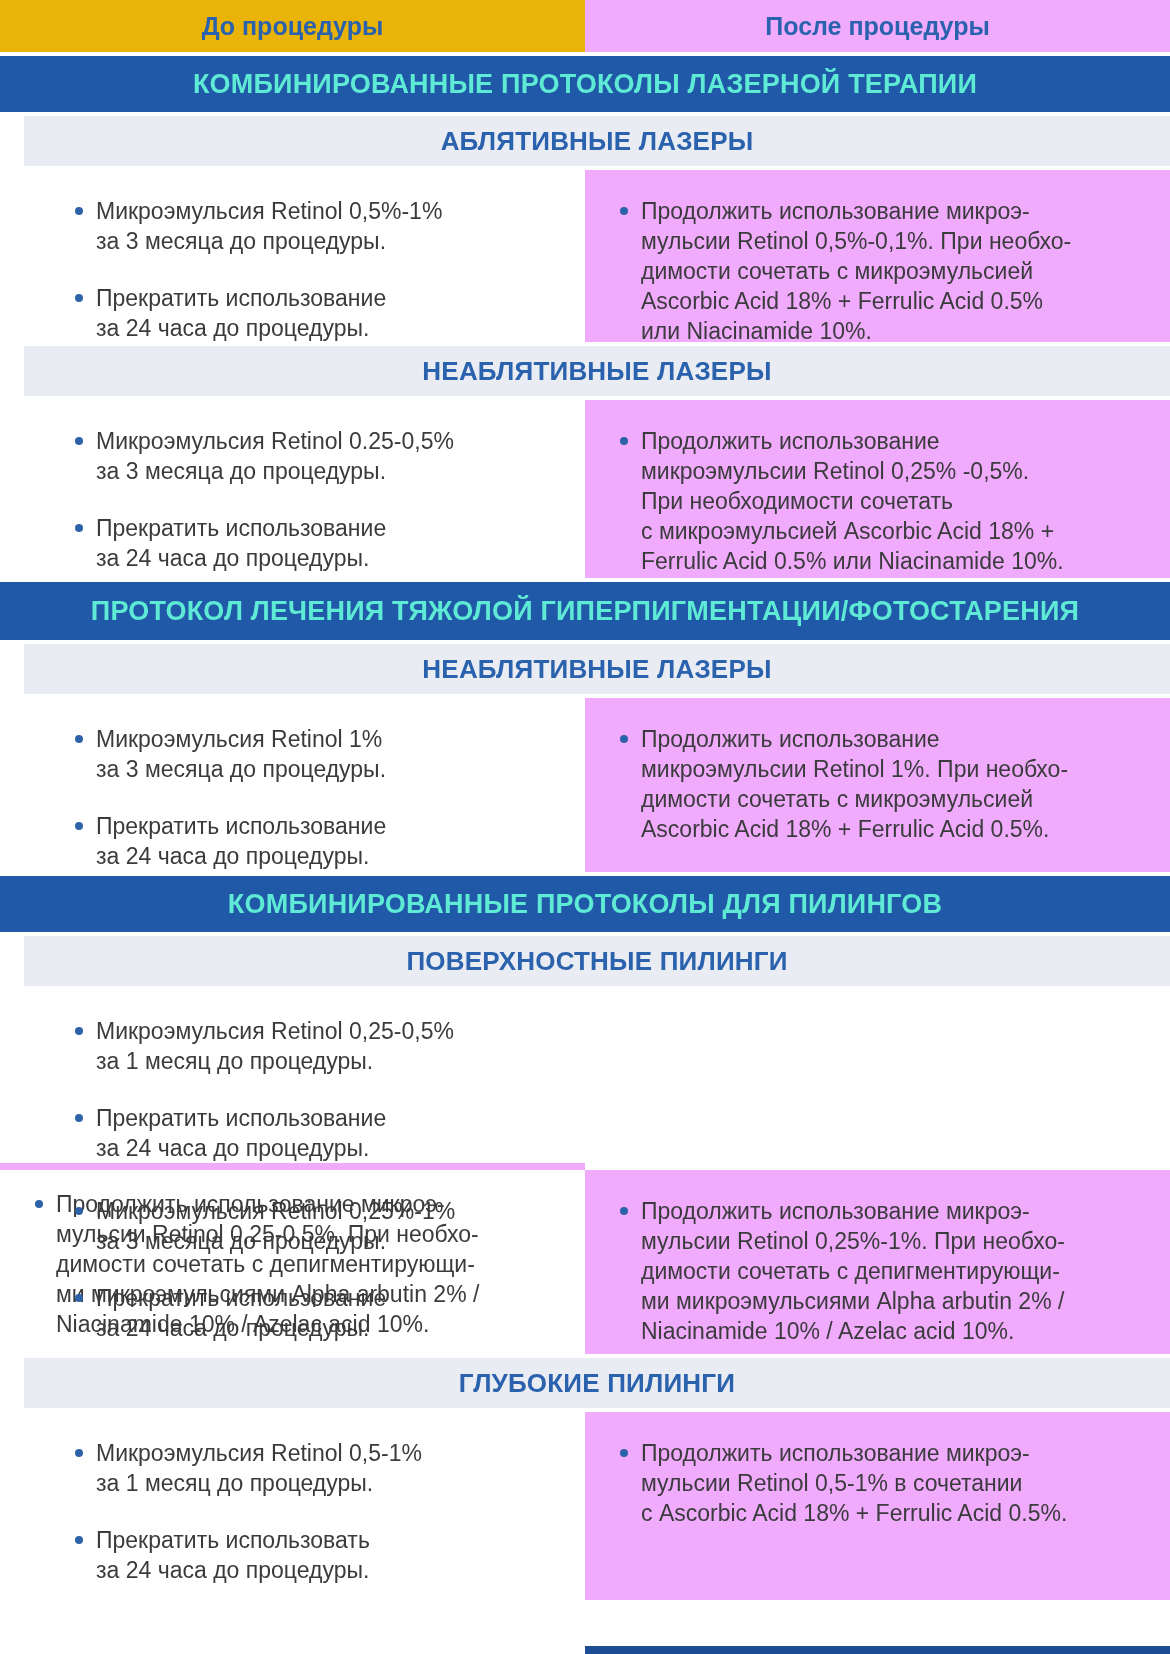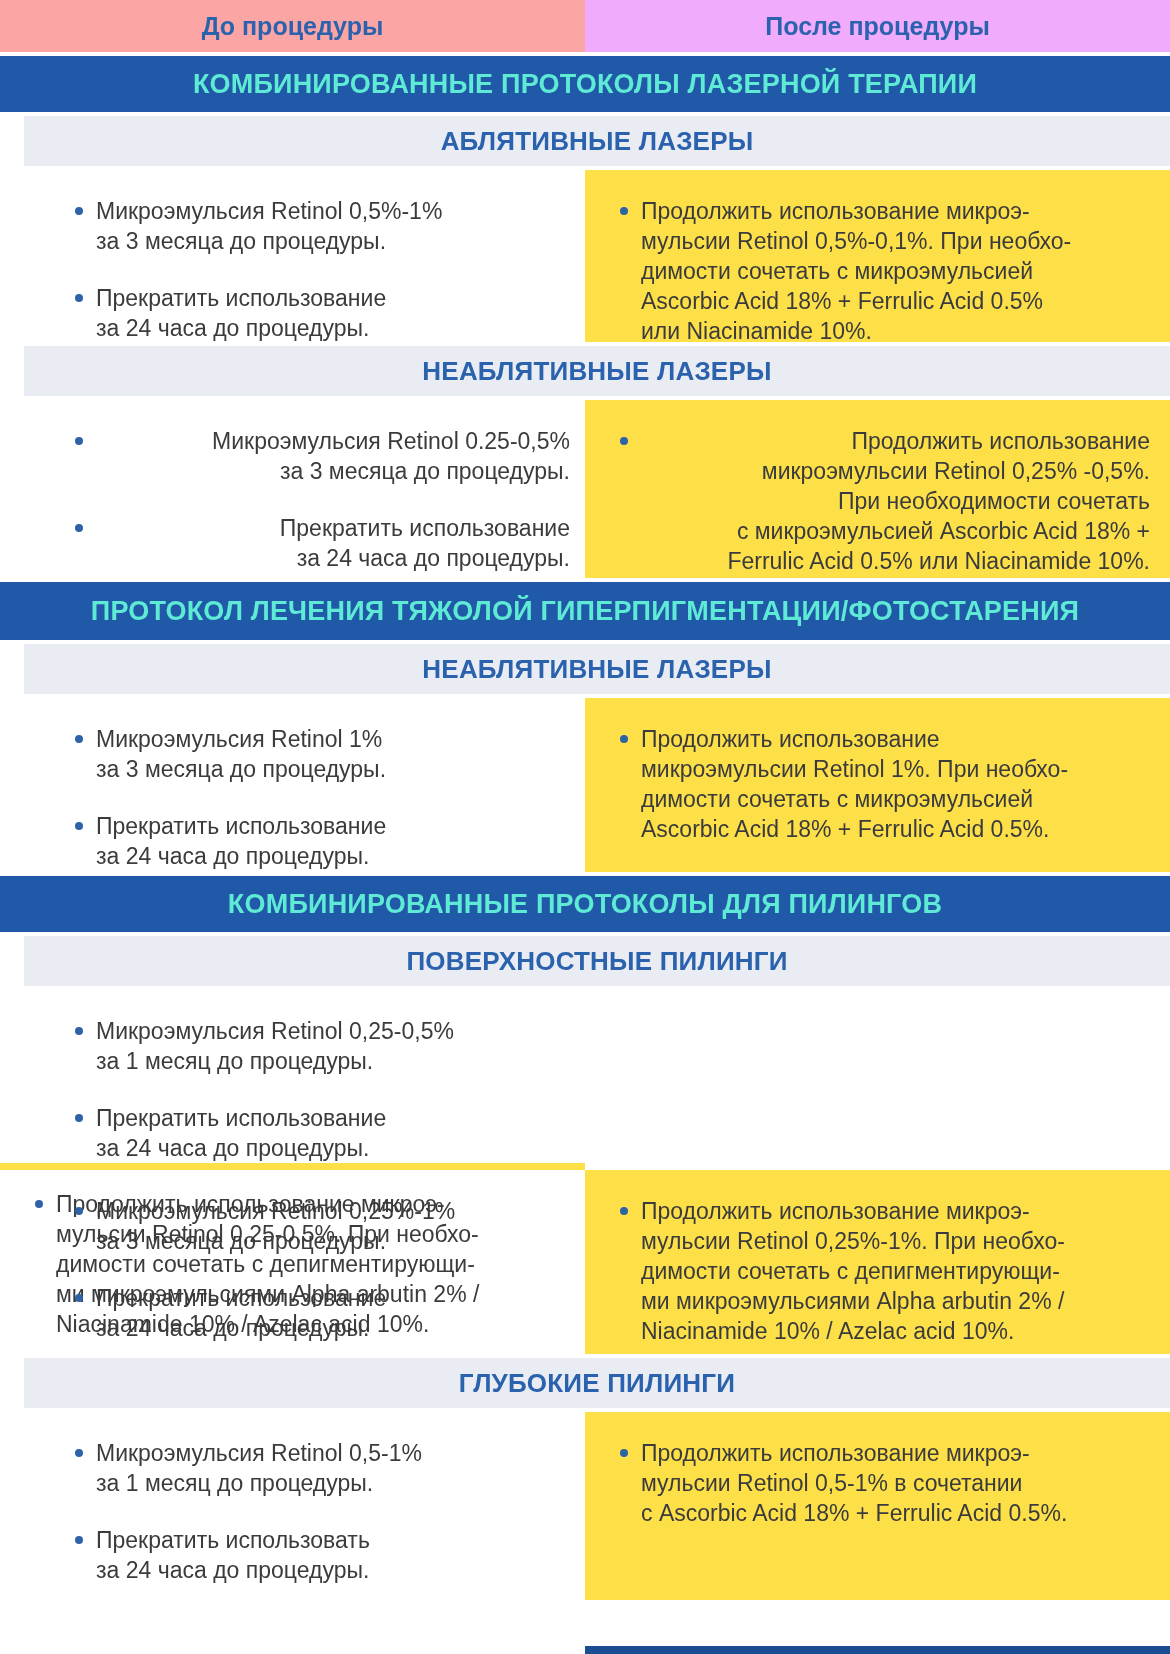--- a/index.html
+++ b/index.html
@@ -15,21 +15,21 @@
     color: #3b3b3d;
   }
   .row { margin-bottom: 4px; }
 
   
   .colhead { display: flex; height: 52px; }
   .colhead .cell {
     width: 50%; display: flex; align-items: center; justify-content: center;
     font-size: 25px; font-weight: bold; color: #2b62ad;
   }
-  .colhead .cell.before { background: #fca5a5; }
+  .colhead .cell.before { background: #eab308; }
   .colhead .cell.after  { background: #f0abfc; }
 
   
   .band {
     display: flex; align-items: center; justify-content: center;
     background: #2059a8; color: #5eead4;
     font-size: 27px; font-weight: bold; text-align: center;
     letter-spacing: 0.2px;
   }
   .band.h56 { height: 56px; }
@@ -44,25 +44,25 @@
     letter-spacing: 0.2px;
     margin-left: 24px;
   }
 
   
   .content { display: flex; }
   .content .col {
     width: 50%;
     padding-top: 26px;
   }
-  .content .col.before { background: #ffffff; padding-left: 75px; padding-right: 15px; }
-  .content .col.after  { background: #fde047; padding-left: 35px; padding-right: 20px; }
+  .content .col.before { background: #ffffff; padding-left: 75px; padding-right: 26px; }
+  .content .col.after  { background: #f0abfc; padding-left: 35px; padding-right: 20px; }
 
   .c1 { height: 172px; }
-  .c2 { height: 178px; text-align: right; }
+  .c2 { height: 178px; }
   .c3 { height: 174px; }
   .c4 { height: 176px; flex-direction: column; }
   .c5 { height: 184px; }
   .c6 { height: 188px; }
 
   ul.bullets { list-style: none; margin: 0; padding: 0; }
   ul.bullets li {
     position: relative;
     padding-left: 21px;
     font-size: 23px;

